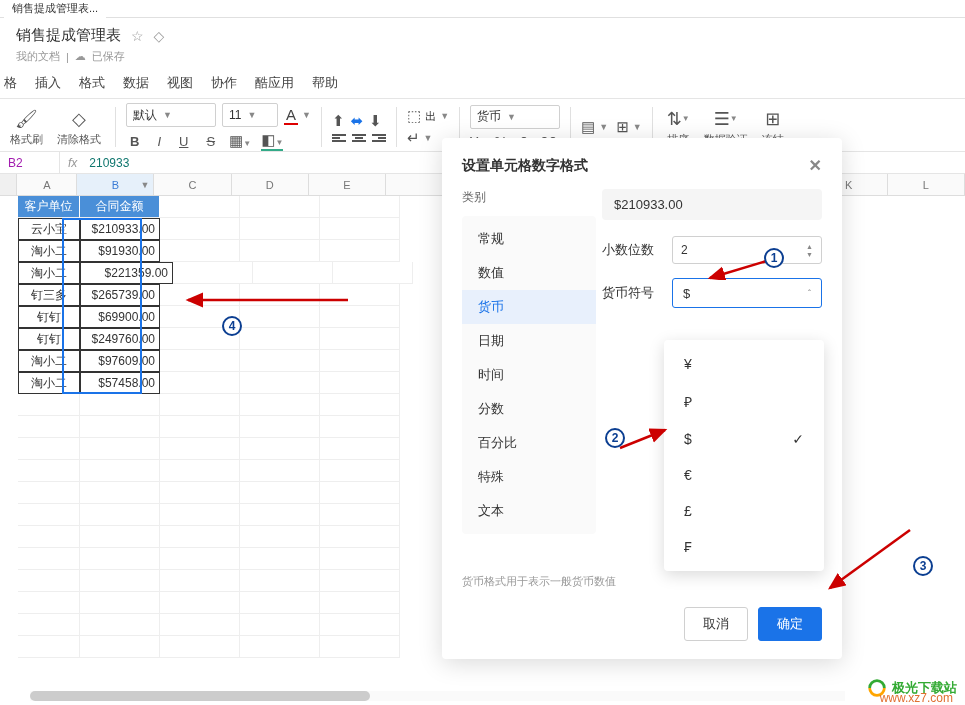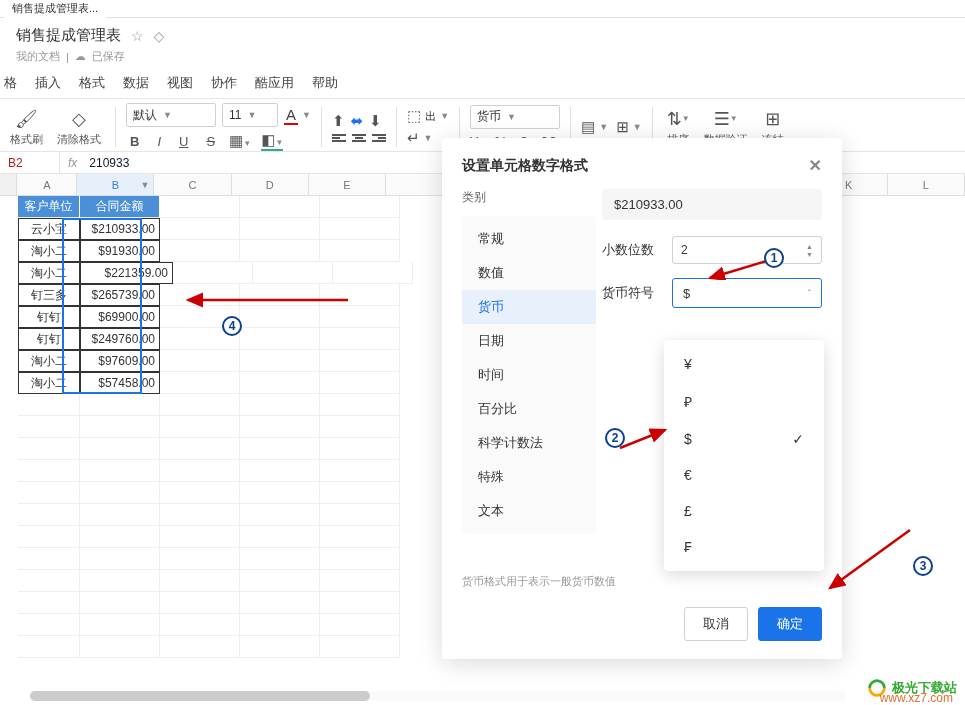--- a/index.html
+++ b/index.html
@@ -27,23 +27,23 @@
 .mini-btn { font-size: 13px; color: #555; padding: 2px 4px; font-weight: bold; }
 .mini-btn.i { font-style: italic; font-weight: normal; }
 .mini-btn.u { text-decoration: underline; font-weight: normal; }
 .mini-btn.s { text-decoration: line-through; font-weight: normal; }
 .micro-ic { font-size: 15px; color: #555; }
 .align-ic { display: inline-flex; flex-direction: column; gap: 1px; width: 14px; }
 .align-ic span { height: 2px; background: #555; }
 .grp { display: flex; align-items: center; gap: 4px; }
 
 .fx-bar { display: flex; align-items: center; height: 22px; border-bottom: 1px solid #e5e5e5; }
-.cell-ref { width: 60px; border-right: 1px solid #e5e5e5; padding: 0 8px; color: #b91c1c; height: 100%; display: flex; align-items: center; }
+.cell-ref { width: 60px; border-right: 1px solid #e5e5e5; padding: 0 8px; color: #a21caf; height: 100%; display: flex; align-items: center; }
 .fx-lbl { font-style: italic; color: #999; padding: 0 8px; }
-.fx-val { padding: 0 4px; color: #0f172a; }
+.fx-val { padding: 0 4px; color: #0f766e; }
 
 .sheet { position: relative; height: 500px; overflow: hidden; }
 .col-hdrs { display: flex; height: 22px; background: #fafafa; border-bottom: 1px solid #ddd; }
 .corner { width: 18px; border-right: 1px solid #ddd; background: #f0f0f0; }
 .ch { border-right: 1px solid #ddd; text-align: center; color: #777; font-size: 11px; display: flex; align-items: center; justify-content: center; position: relative; }
 .ch.sel { background: #e6f0fa; color: #3a7bd5; }
 .ch .cdd { position: absolute; right: 4px; color: #888; font-size: 9px; }
 .grid-body { position: relative; }
 .cells { margin-left: 18px; }
 .crow { display: flex; height: 22px; }
@@ -413,22 +413,22 @@
   </div>
   <div class="dlg-cols">
     <div class="cat-col">
       <div class="cat-hdr">类别</div>
       <div class="cat-list">
         <div class="cat-item">常规</div>
         <div class="cat-item">数值</div>
         <div class="cat-item active">货币</div>
         <div class="cat-item">日期</div>
         <div class="cat-item">时间</div>
+        <div class="cat-item">分数</div>
         <div class="cat-item">百分比</div>
-        <div class="cat-item">科学计数法</div>
         <div class="cat-item">特殊</div>
         <div class="cat-item">文本</div>
       </div>
     </div>
     <div class="ex-col">
       <div class="ex-box">$210933.00</div>
       <div class="fld-row">
         <span class="fld-lbl">小数位数</span>
         <div class="dec-inp">
           <span>2</span>

